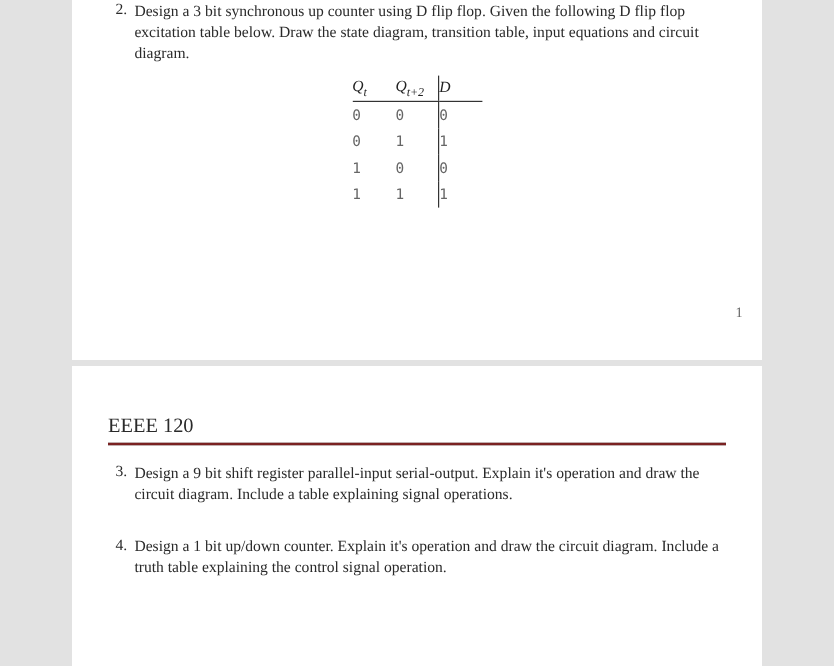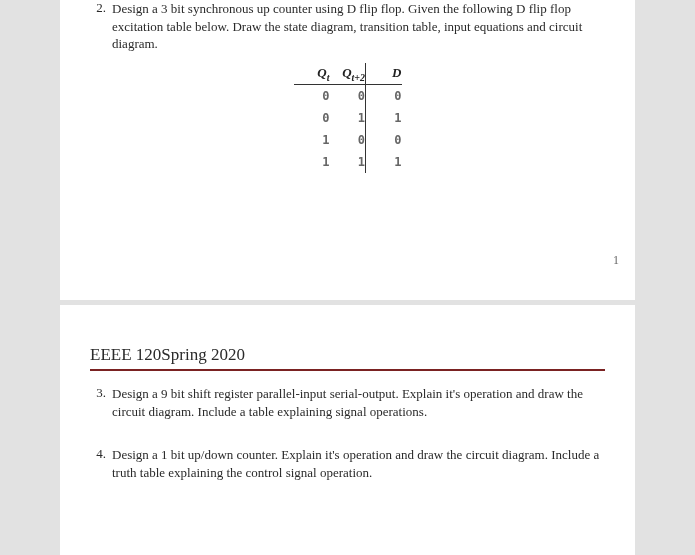--- a/index.html
+++ b/index.html
@@ -32,38 +32,39 @@
     padding: 0 30px 0 30px;
   }
   .q-block { display: flex; margin-bottom: 10px; }
   .q-num { width: 22px; flex-shrink: 0; text-align: right; padding-right: 6px; }
   .q-text { flex: 1; line-height: 1.35; }
   .table-wrap { margin: 6px auto 0 auto; width: 150px; }
   table { border-collapse: collapse; margin: 0 auto; }
   th, td {
     font-family: 'Times New Roman', serif;
     font-style: italic;
-    font-weight: bold;
-    text-align: right;
+    font-weight: normal;
+    text-align: left;
     width: 36px;
     height: 22px;
     font-size: 13px;
     color: #666;
   }
   th { color: #222; }
   th:nth-child(3), td:nth-child(3) { border-left: 1px solid #333; }
   th { border-bottom: 1px solid #333; }
   td { font-style: normal; font-family: monospace; font-size: 12px; }
   .pgnum { position: absolute; right: 16px; bottom: 32px; font-size: 12px; color: #666; }
   .course-line {
     display: flex;
-    justify-content: flex-start;
+    justify-content: center;
     font-size: 17px;
     margin: 0 30px;
     padding: 0 0 2px 0;
+    flex-direction: column;
   }
   .hr-rule {
     margin: 2px 30px 14px 30px;
     height: 2px;
     background: #2a2a2a;
     border-bottom: 2px solid #7a2222;
   }
   .sub { font-size: 10px; vertical-align: sub; }
   .gap { height: 16px; }
 </style>
@@ -107,21 +108,20 @@
       </tbody>
         </table>
     </div>
   </div>
   <div class="pgnum">1</div>
 </div>
 
 <div class="page page2">
   <div class="course-line">
     <span>EEEE 120</span>
-    <span>Spring 2020</span>
   </div>
   <div class="hr-rule"></div>
   <div class="page-inner">
     <div class="q-block">
       <div class="q-num">3.</div>
       <div class="q-text">Design a 9 bit shift register parallel-input serial-output. Explain it's operation and draw the circuit diagram. Include a table explaining signal operations.</div>
     </div>
     <div class="gap"></div>
     <div class="q-block">
       <div class="q-num">4.</div>

